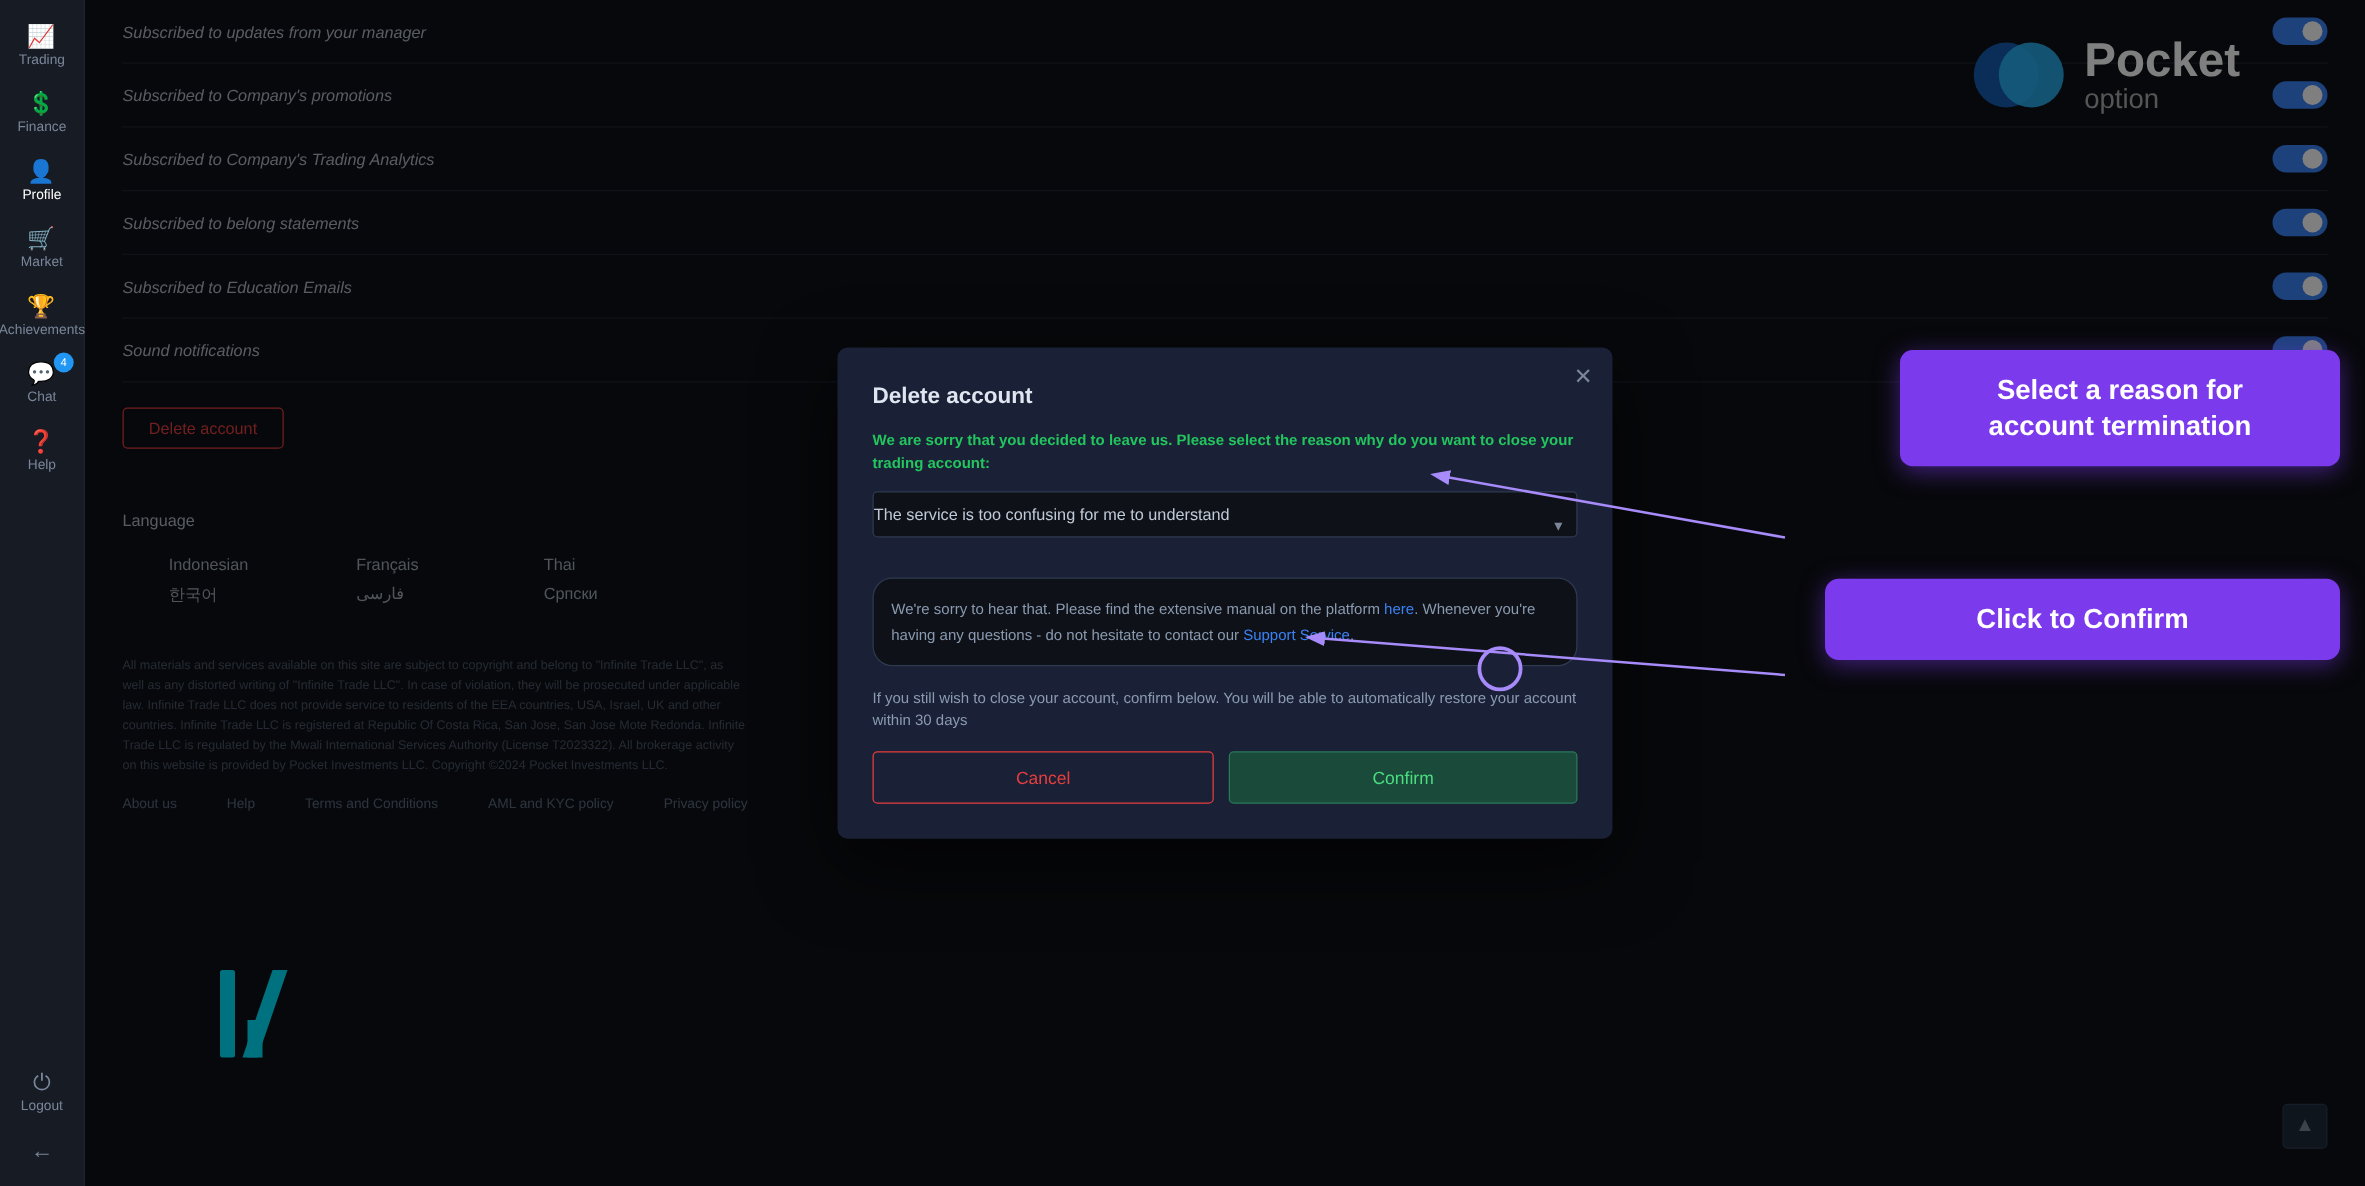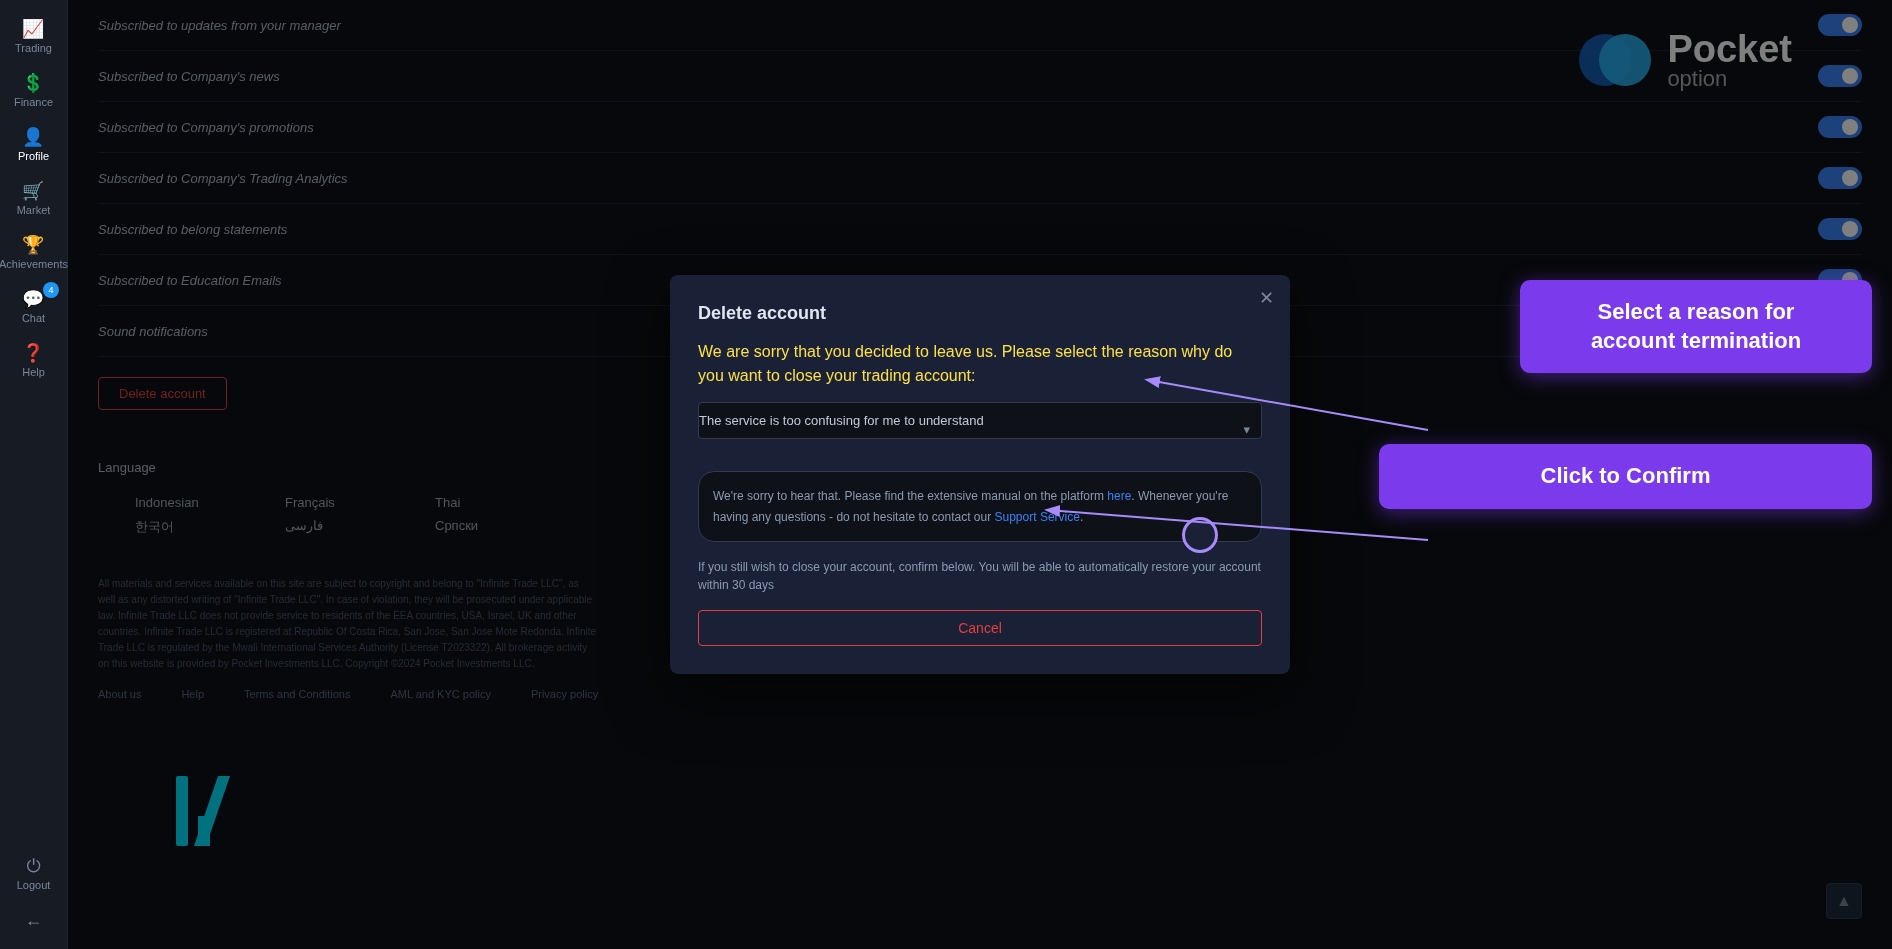--- a/index.html
+++ b/index.html
@@ -209,24 +209,25 @@
     }
     .modal-close {
       position: absolute;
       top: 14px; right: 16px;
       font-size: 18px;
       color: #7a8699;
       cursor: pointer;
       line-height: 1;
     }
     .modal-desc {
-      font-size: 16px;
-      color: #fde047;
+      font-size: 12px;
+      color: #22c55e;
       margin-bottom: 14px;
       line-height: 1.5;
+      font-weight: bold;
     }
     .modal-select {
       width: 100%;
       background: #0e1117;
       border: 1px solid #2e3a50;
       color: #c0cad8;
       padding: 10px 0;
       border-radius: 4px;
       font-size: 13px;
       appearance: none;
@@ -412,24 +413,20 @@
 </nav>
 
 <div class="main">
   <div class="settings-content">
 
     <div class="settings-row">
       <span class="settings-row-label">Subscribed to updates from your manager</span>
       <div class="toggle"></div>
     </div>
     <div class="settings-row">
-      <span class="settings-row-label">Subscribed to Company's news</span>
-      <div class="toggle"></div>
-    </div>
-    <div class="settings-row">
       <span class="settings-row-label">Subscribed to Company's promotions</span>
       <div class="toggle"></div>
     </div>
     <div class="settings-row">
       <span class="settings-row-label">Subscribed to Company's Trading Analytics</span>
       <div class="toggle"></div>
     </div>
     <div class="settings-row">
       <span class="settings-row-label">Subscribed to belong statements</span>
       <div class="toggle"></div>
@@ -508,37 +505,38 @@
       </div>
 
       <div class="modal-info-box">
         <span>We're sorry to hear that. Please find the extensive manual on the platform </span><a href="#">here</a><span>. Whenever you're having any questions - do not hesitate to contact our </span><a href="#">Support Service</a><span>.</span>
       </div>
 
       <div class="modal-confirm-text">If you still wish to close your account, confirm below. You will be able to automatically restore your account within 30 days</div>
 
       <div class="modal-buttons">
         <button class="btn-cancel">Cancel</button>
+        <button class="btn-confirm">Confirm</button>
       </div>
     </div>
 
     <div class="annotation-box" style="right: 20px; top: 280px; width: 352px;">
       <span>Select a reason for<br>account termination</span>
     </div>
 
     <svg style="position:absolute;top:0;left:0;width:100%;height:100%;pointer-events:none;z-index:201;">
       <line x1="1360" y1="430" x2="1080" y2="380" stroke="#a78bfa" stroke-width="2" marker-end="url(#arr)"></line>
       <defs>
         <marker id="arr" markerWidth="8" markerHeight="8" refX="6" refY="3" orient="auto">
           <path d="M0,0 L0,6 L8,3 z" fill="#a78bfa"></path>
         </marker>
       </defs>
     </svg>
 
-    <div class="annotation-box" style="right: 20px; top: 444px; width: 493px;">
+    <div class="annotation-box" style="right: 20px; top: 463px; width: 412px; border-radius: 11px;">
       <span>Click to Confirm</span>
     </div>
 
     <div class="confirm-circle" style="left: calc(50% + 220px); top: calc(50% + 60px); transform: translate(-50%, -50%);">
     </div>
 
     <svg style="position:absolute;top:0;left:0;width:100%;height:100%;pointer-events:none;z-index:201;">
       <line x1="1360" y1="540" x2="980" y2="510" stroke="#a78bfa" stroke-width="2" marker-end="url(#arr2)"></line>
       <defs>
         <marker id="arr2" markerWidth="8" markerHeight="8" refX="6" refY="3" orient="auto">

